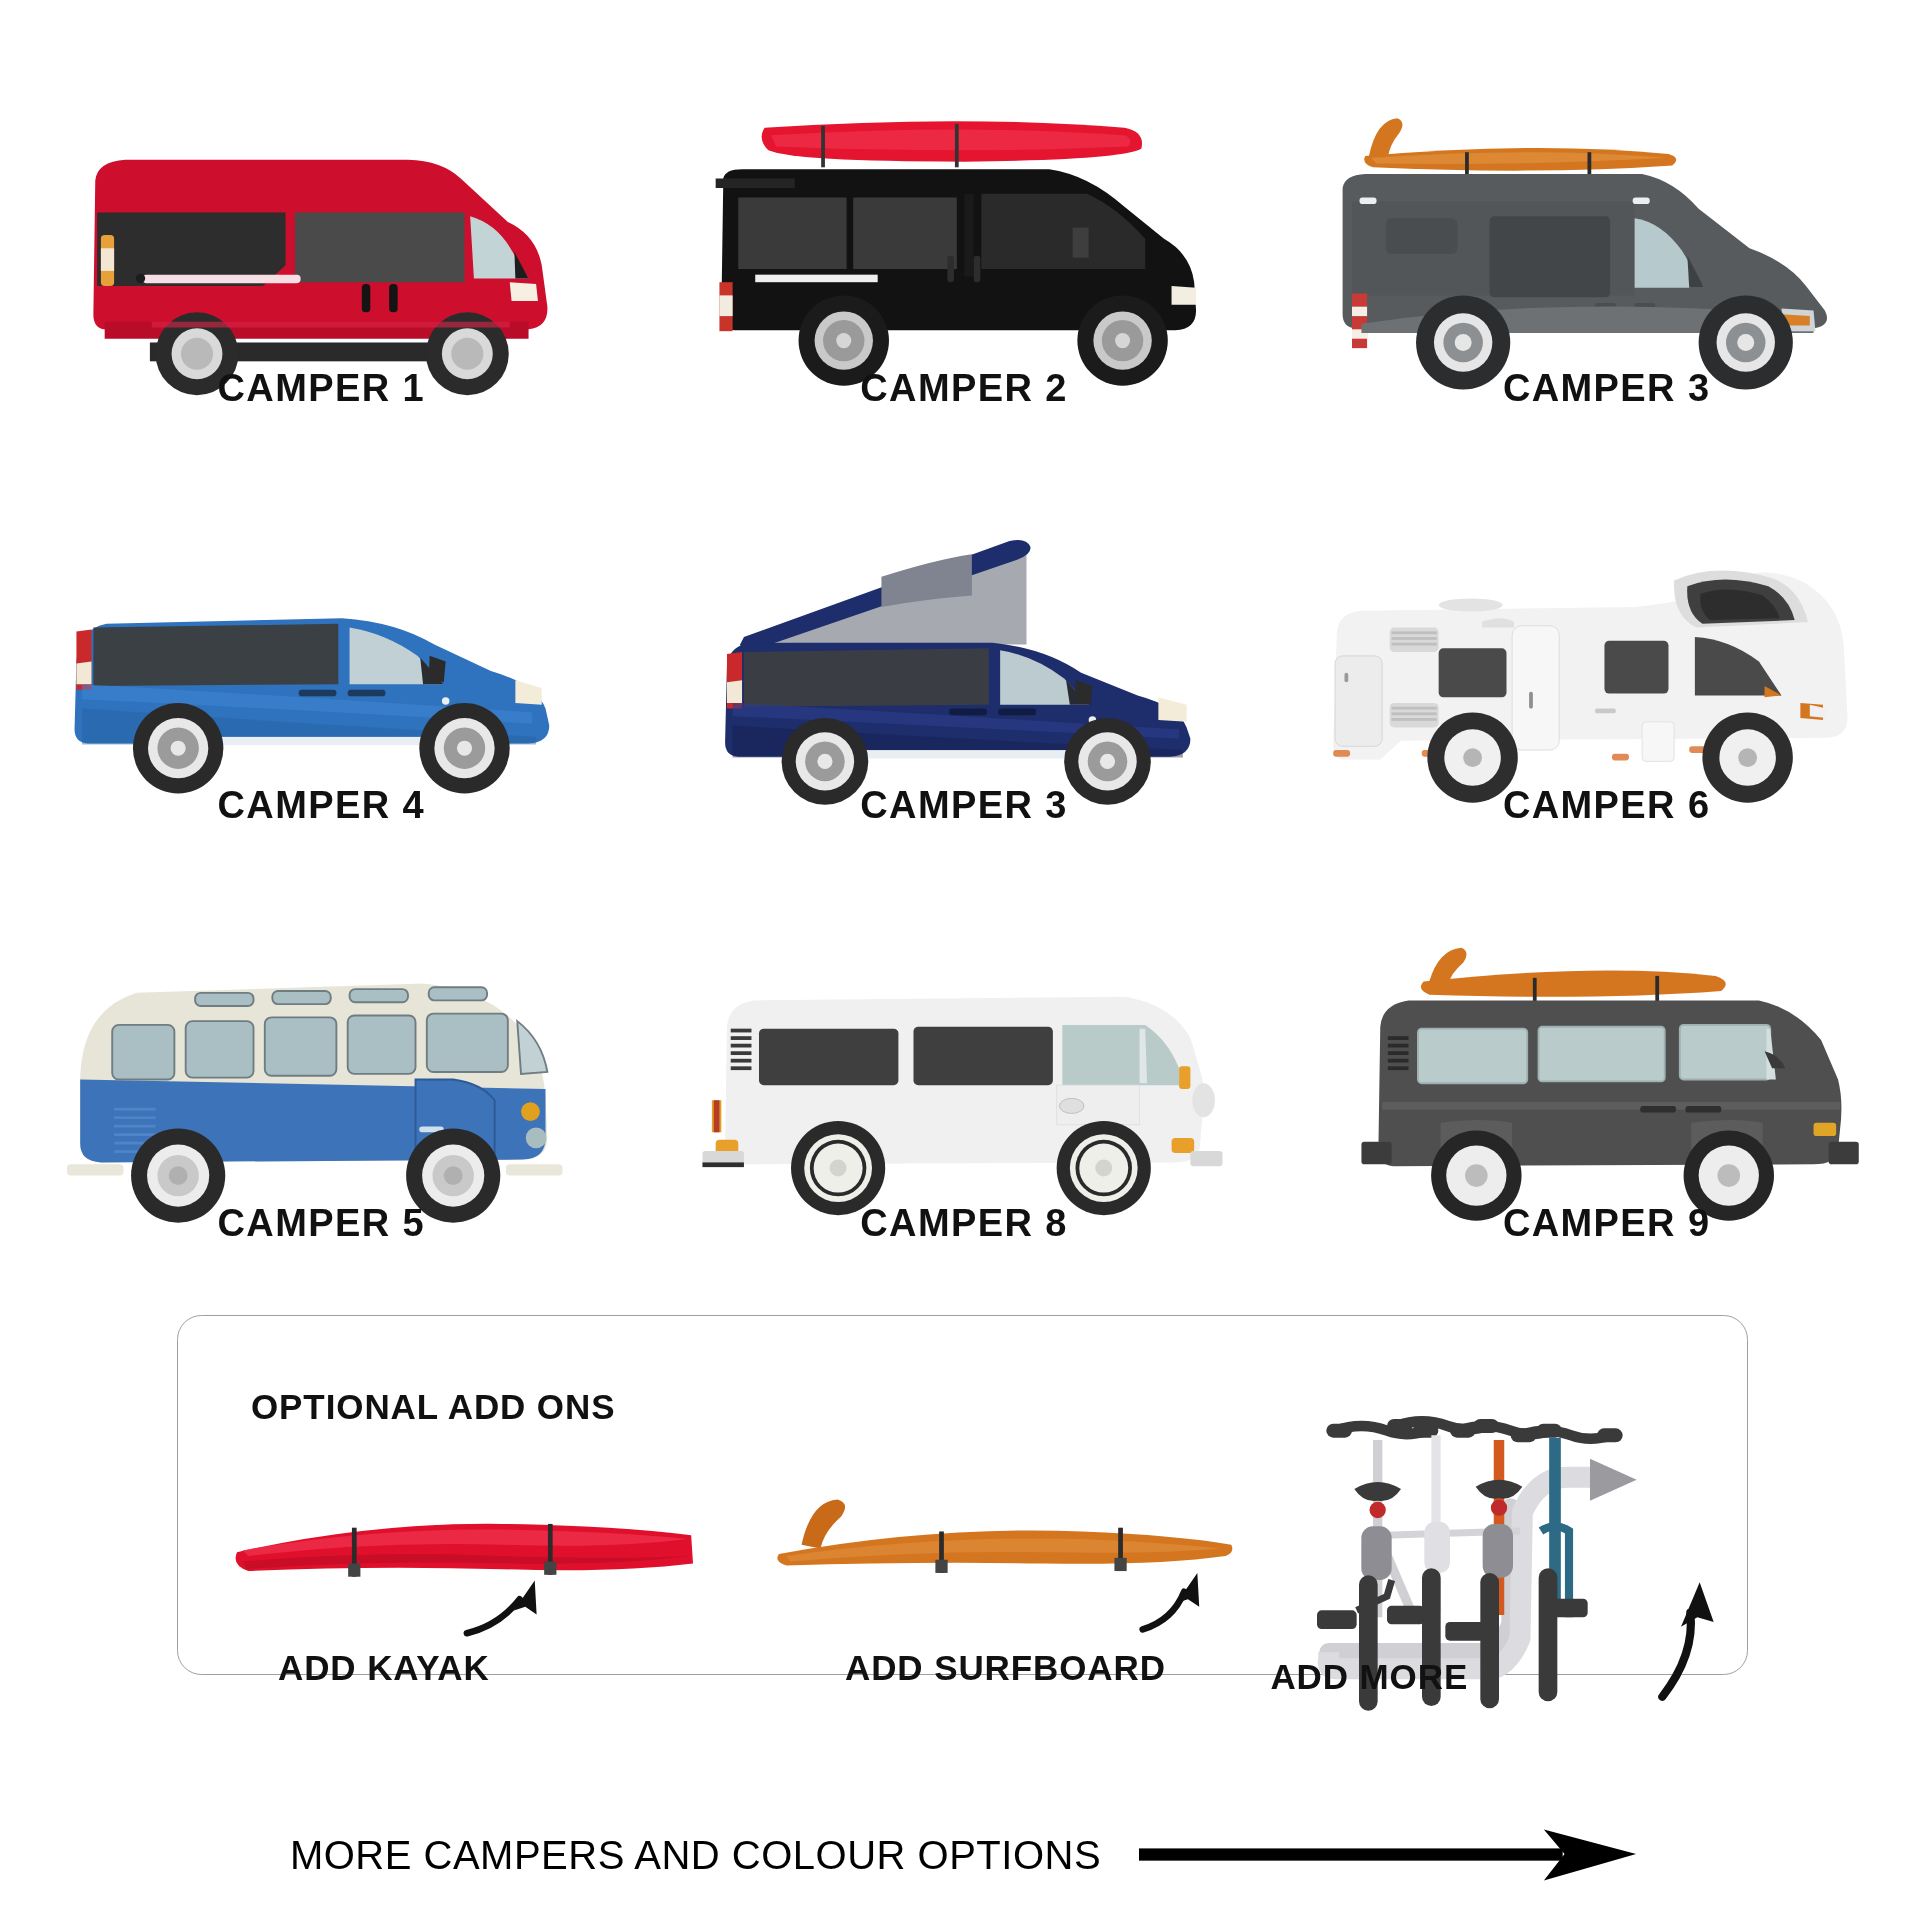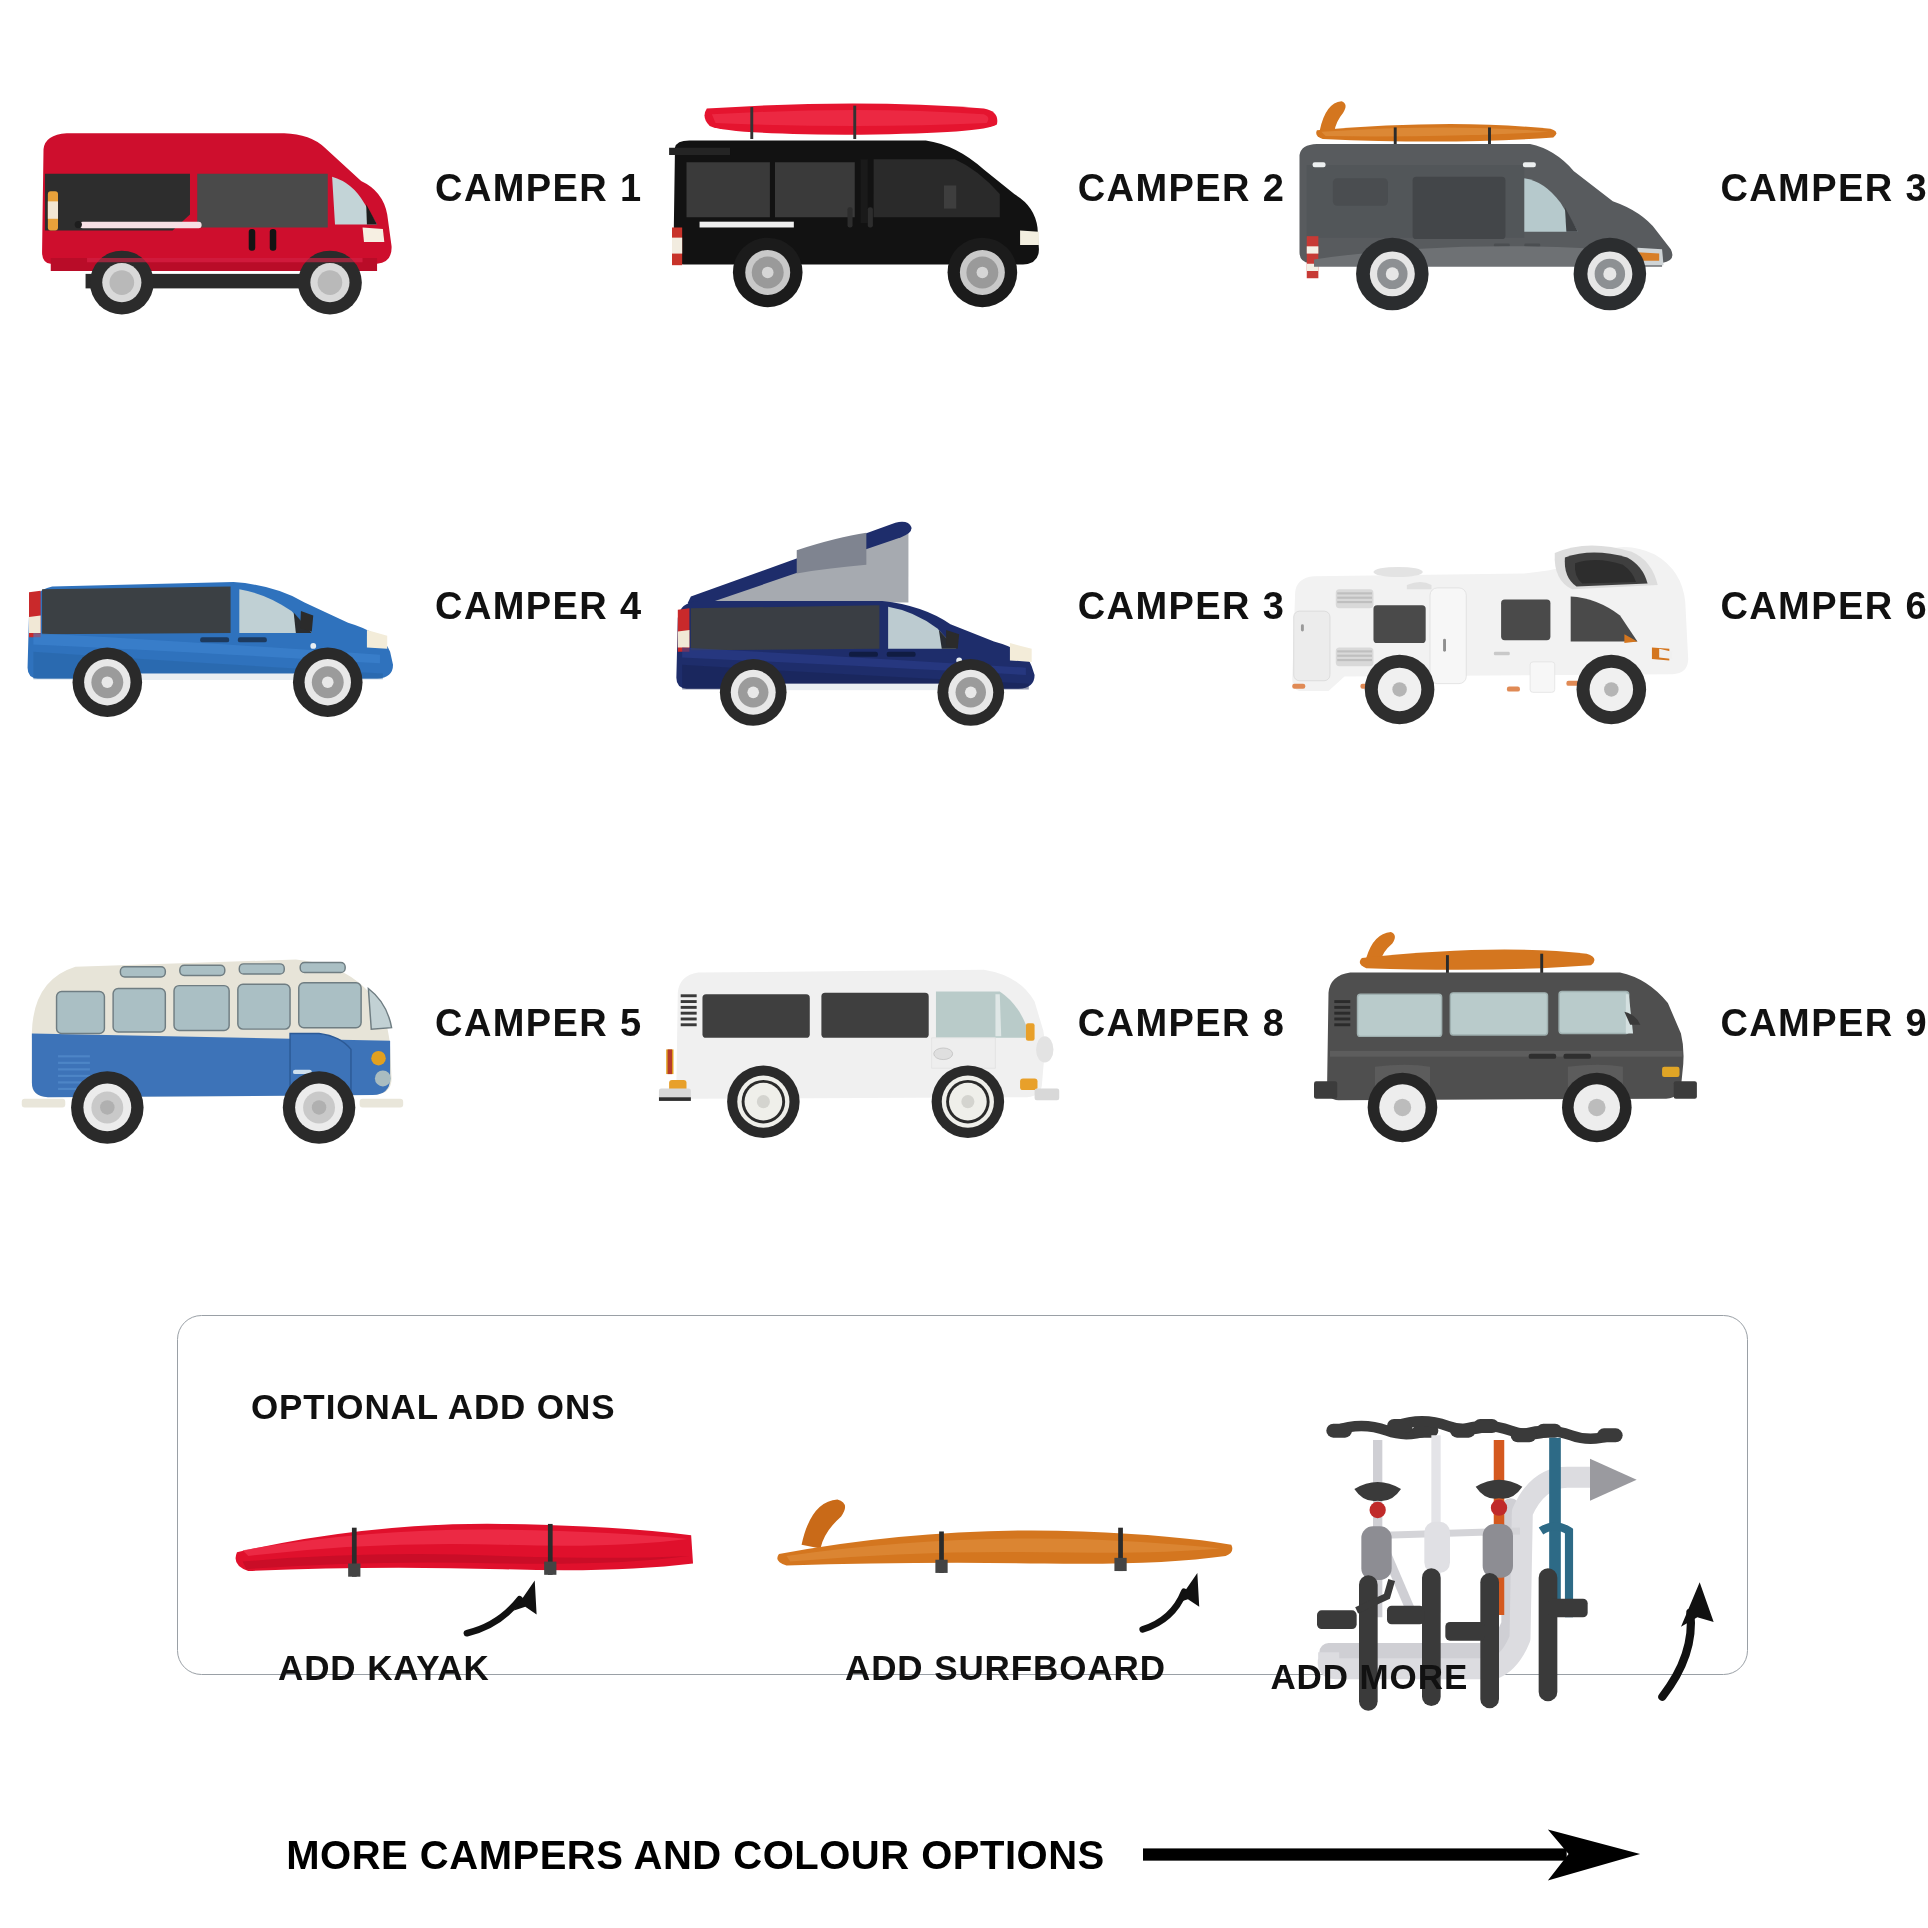--- a/index.html
+++ b/index.html
@@ -16,20 +16,21 @@
   .camper-grid{
     position:absolute;
     left:0; top:0; width:1928px; height:1252px;
     display:grid;
     grid-template-columns:repeat(3,1fr);
     grid-template-rows:repeat(3,1fr);
   }
   .camper-cell{
     position:relative;
     display:flex;
+    flex-direction:column;
     align-items:center;
     justify-content:flex-end;
     padding-bottom:7.5px;
   }
   .art{
     width:100%;
     height:292px;
     display:block;
   }
   .camper-label{
@@ -89,21 +90,21 @@
     left:0; top:1803px;
     width:1928px;
     height:104px;
     display:flex;
     align-items:center;
     justify-content:center;
     gap:38px;
   }
   .footer-text{
     font-size:40px;
-    font-weight:bold;
+    font-weight:normal;
     letter-spacing:0.5px;
     color:#000000;
     white-space:nowrap;
   }
   .footer-arrow{display:block;}
 </style>
 </head>
 <body>
 
 <div class="stage">

